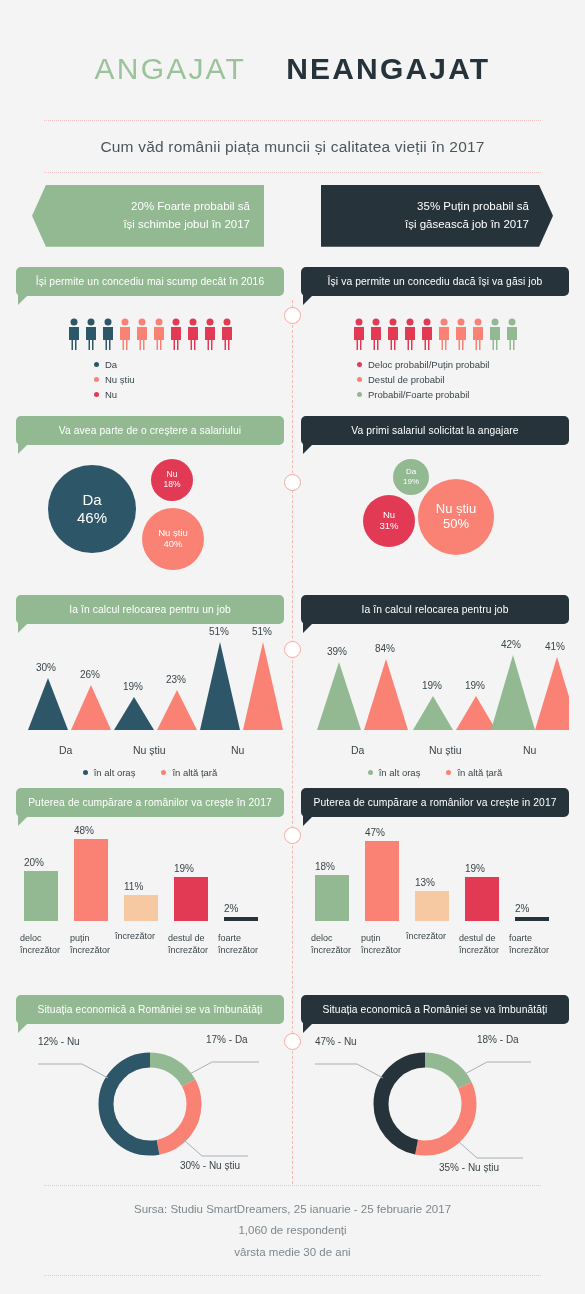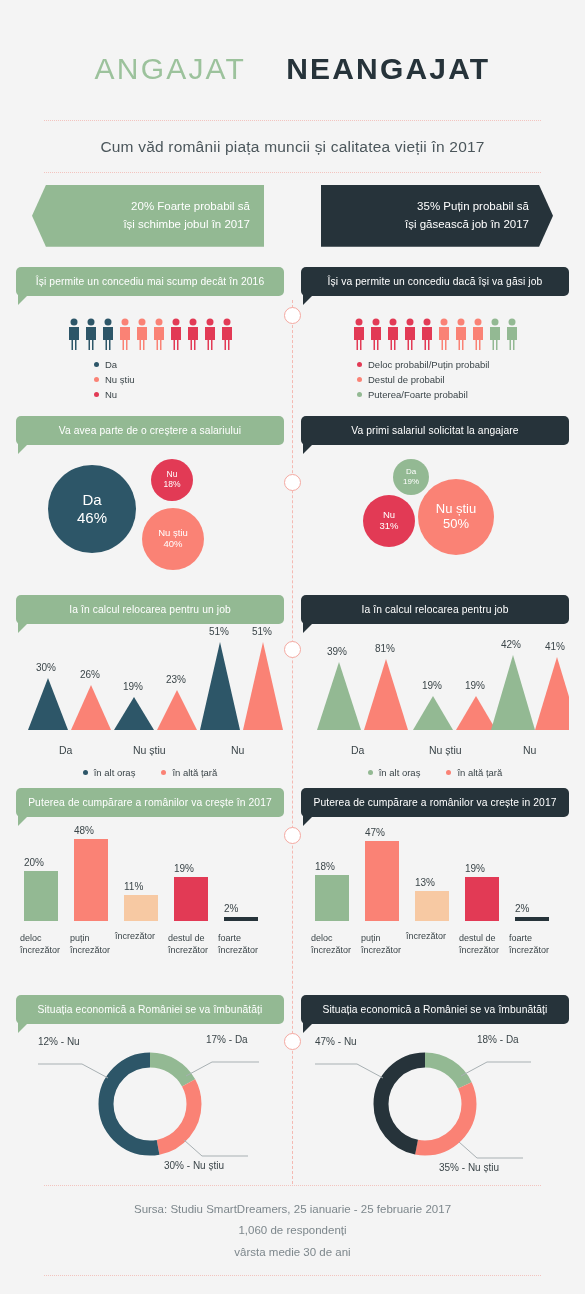--- a/index.html
+++ b/index.html
@@ -245,21 +245,21 @@
           <div class="legend-item">
               <span class="dot" style="background:#e23a55"></span>
               <span>Deloc probabil/Puțin probabil</span>
             </div>
           <div class="legend-item">
               <span class="dot" style="background:#fa8275"></span>
               <span>Destul de probabil</span>
             </div>
           <div class="legend-item">
               <span class="dot" style="background:#93b993"></span>
-              <span>Puterea/Foarte probabil</span>
+              <span>Probabil/Foarte probabil</span>
             </div>
         </div>
       </div>
     </div>
   </div>
 
   <div class="cols section" style="margin-top:16px">
     <div class="col">
       <div class="bubble-head green">Va avea parte de o creștere a salariului</div>
       <div class="panel bubbles">
@@ -335,21 +335,21 @@
       <div class="panel tri-chart">
         <svg width="268" height="110" viewBox="0 0 268 110" style="position:absolute;bottom:34px;left:0">
           <polygon points="38,32 60,100 16,100" fill="#93b993"></polygon>
           <polygon points="85,29 107,100 63,100" fill="#fa8275"></polygon>
           <polygon points="132,66 152,100 112,100" fill="#93b993"></polygon>
           <polygon points="175,66 195,100 155,100" fill="#fa8275"></polygon>
           <polygon points="212,25 234,100 190,100" fill="#93b993"></polygon>
           <polygon points="256,27 278,100 234,100" fill="#fa8275"></polygon>
         </svg>
         <span class="tri-lbl" style="left:26px;top:22px">39%</span>
-        <span class="tri-lbl" style="left:74px;top:19px">81%</span>
+        <span class="tri-lbl" style="left:74px;top:19px">84%</span>
         <span class="tri-lbl" style="left:121px;top:56px">19%</span>
         <span class="tri-lbl" style="left:164px;top:56px">19%</span>
         <span class="tri-lbl" style="left:200px;top:15px">42%</span>
         <span class="tri-lbl" style="left:244px;top:17px">41%</span>
         <span class="cat-lbl" style="left:50px">Da</span>
         <span class="cat-lbl" style="left:128px">Nu știu</span>
         <span class="cat-lbl" style="left:222px">Nu</span>
         <div class="tri-legend">
           <span class="legend-item">
               <span class="dot" style="background:#93b993"></span>
@@ -417,21 +417,21 @@
             <circle r="44" fill="none" stroke="#93b993" stroke-width="15" stroke-dasharray="47.0 229.4" stroke-dashoffset="0" transform="rotate(-90)"></circle>
             <circle r="44" fill="none" stroke="#fa8275" stroke-width="15" stroke-dasharray="82.9 193.5" stroke-dashoffset="-47.0" transform="rotate(-90)"></circle>
             <circle r="44" fill="none" stroke="#2d5668" stroke-width="15" stroke-dasharray="146.5 129.9" stroke-dashoffset="-129.9" transform="rotate(-90)"></circle>
           </g>
           <polyline points="170,44 196,30 243,30" fill="none" stroke="#a8b0b3" stroke-width="1"></polyline>
           <polyline points="168,108 186,124 232,124" fill="none" stroke="#a8b0b3" stroke-width="1"></polyline>
           <polyline points="92,46 66,32 22,32" fill="none" stroke="#a8b0b3" stroke-width="1"></polyline>
         </svg>
         <span class="donut-lbl" style="left:22px;top:12px">12% - Nu</span>
         <span class="donut-lbl" style="left:190px;top:10px">17% - Da</span>
-        <span class="donut-lbl" style="left:148px;top:136px">30% - Nu știu</span>
+        <span class="donut-lbl" style="left:164px;top:136px">30% - Nu știu</span>
       </div>
     </div>
 
     <div class="col">
       <div class="bubble-head dark">Situația economică a României se va îmbunătăți</div>
       <div class="panel donut-wrap">
         <svg width="268" height="150" viewBox="0 0 268 150" style="position:absolute;top:8px;left:0">
           <g transform="translate(124,72)">
             <circle r="44" fill="none" stroke="#93b993" stroke-width="15" stroke-dasharray="49.8 226.6" stroke-dashoffset="0" transform="rotate(-90)"></circle>
             <circle r="44" fill="none" stroke="#fa8275" stroke-width="15" stroke-dasharray="96.8 179.6" stroke-dashoffset="-49.8" transform="rotate(-90)"></circle>

